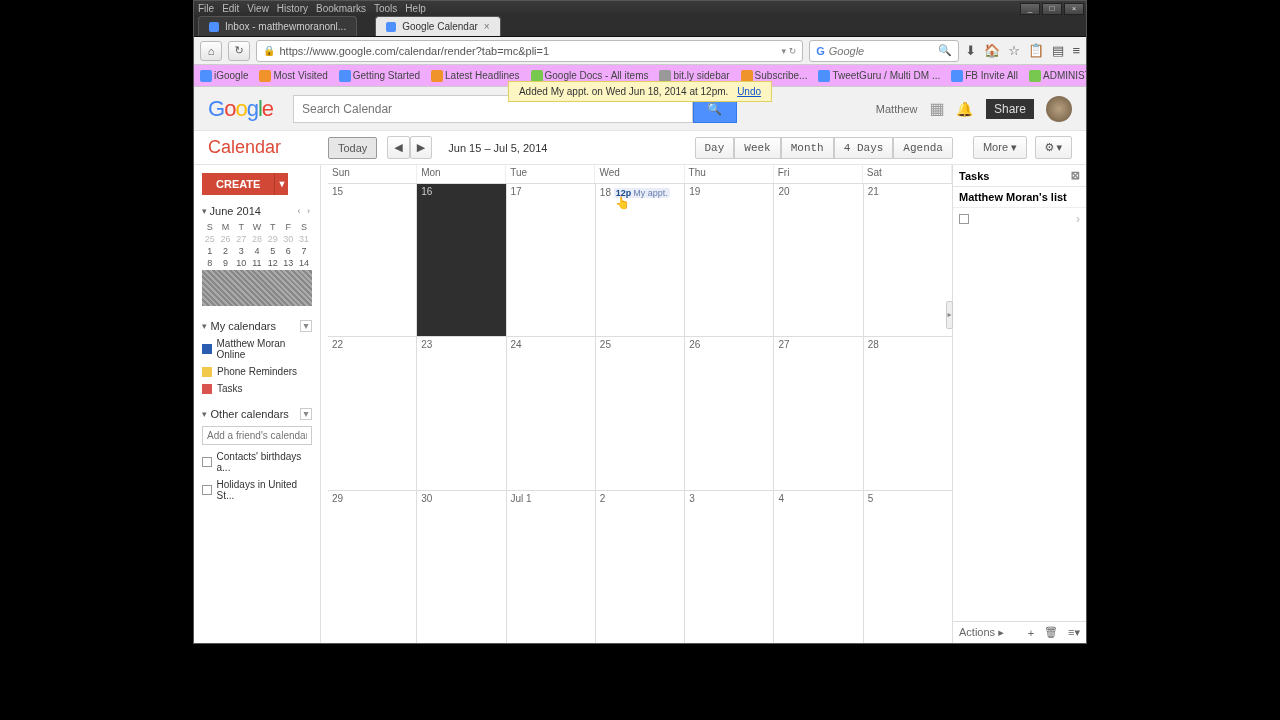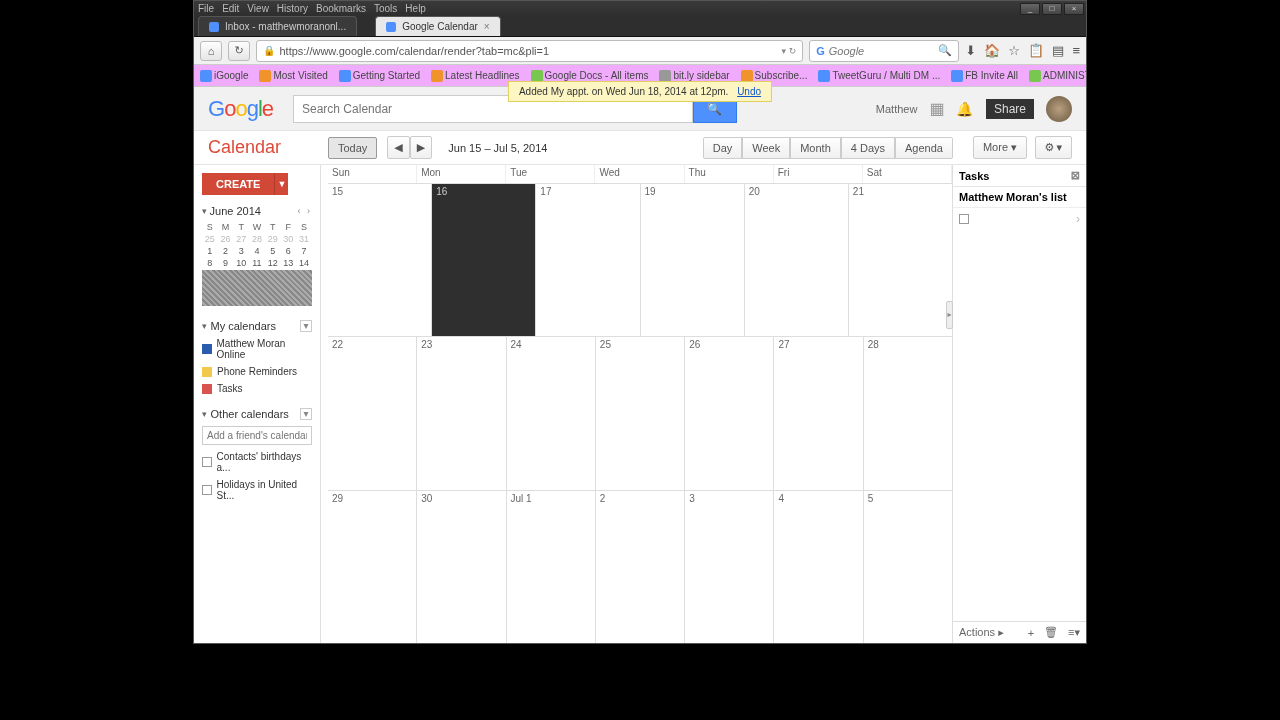--- a/index.html
+++ b/index.html
@@ -55,21 +55,21 @@
 
 
 .caltoolbar { height:34px; background:#fff; border-bottom:1px solid #e5e5e5; display:flex; align-items:center; padding:0 14px; gap:10px; position: relative; }
 .app-title { font-size:18px; color:#dd4b39; width:110px; }
 .tbtn { border:1px solid #ccc; background:linear-gradient(#fefefe,#f0f0f0); padding:4px 9px; font-size:11px; color:#555; border-radius:2px; display:flex; align-items:center; gap:2px; }
 .tbtn.pressed { background:#e6e6e6; border-color:#999; }
 .nav-arrows { display:flex; }
 .nav-arrows .tbtn { padding:4px 6px; }
 .date-range { font-size:11px; color:#333; margin-left:6px; }
 .view-switch { display:flex; margin-left:auto; }
-.view-switch .tbtn { border-radius:0; }
+.view-switch .tbtn { border-radius:0;font-family:Liberation Mono, monospace; }
 .view-switch .tbtn:first-child { border-radius:2px 0 0 2px; }
 .view-switch .tbtn:last-child { border-radius:0 2px 2px 0; }
 .more-gear { display:flex; gap:8px; margin-left:10px; }
 
 
 .main { flex:1; display:flex; overflow:hidden; background:#fff; }
 .sidebar { width:126px; padding:8px 8px; font-size:11px; color:#333; border-right:0; }
 .create-btn { display:flex; }
 .create-btn .main-btn { background:#d14836; color:#fff; font-weight:bold; padding:5px 14px; font-size:11px; }
 .create-btn .drop { background:#d14836; color:#fff; width:14px; display:flex; align-items:center; justify-content:center; border-left:1px solid #b0392a; font-size:9px; }
@@ -368,20 +368,27 @@
         <div class="dow">Wed</div>
         <div class="dow">Thu</div>
         <div class="dow">Fri</div>
         <div class="dow">Sat</div>
       </div>
       <div class="grid">
         <div class="week">
           <div class="day"><span>15</span></div>
           <div class="day today"><span>16</span></div>
           <div class="day"><span>17</span></div>
+          <div class="day">
+            <span>18</span>
+            <div class="event">
+              <span class="time">12p</span><span class="title">My appt.</span>
+            </div>
+            <span class="cursor-hand">👆</span>
+          </div>
           <div class="day"><span>19</span></div>
           <div class="day"><span>20</span></div>
           <div class="day"><span>21</span></div>
         </div>
         <div class="week">
           <div class="day"><span>22</span></div>
           <div class="day"><span>23</span></div>
           <div class="day"><span>24</span></div>
           <div class="day"><span>25</span></div>
           <div class="day"><span>26</span></div>

